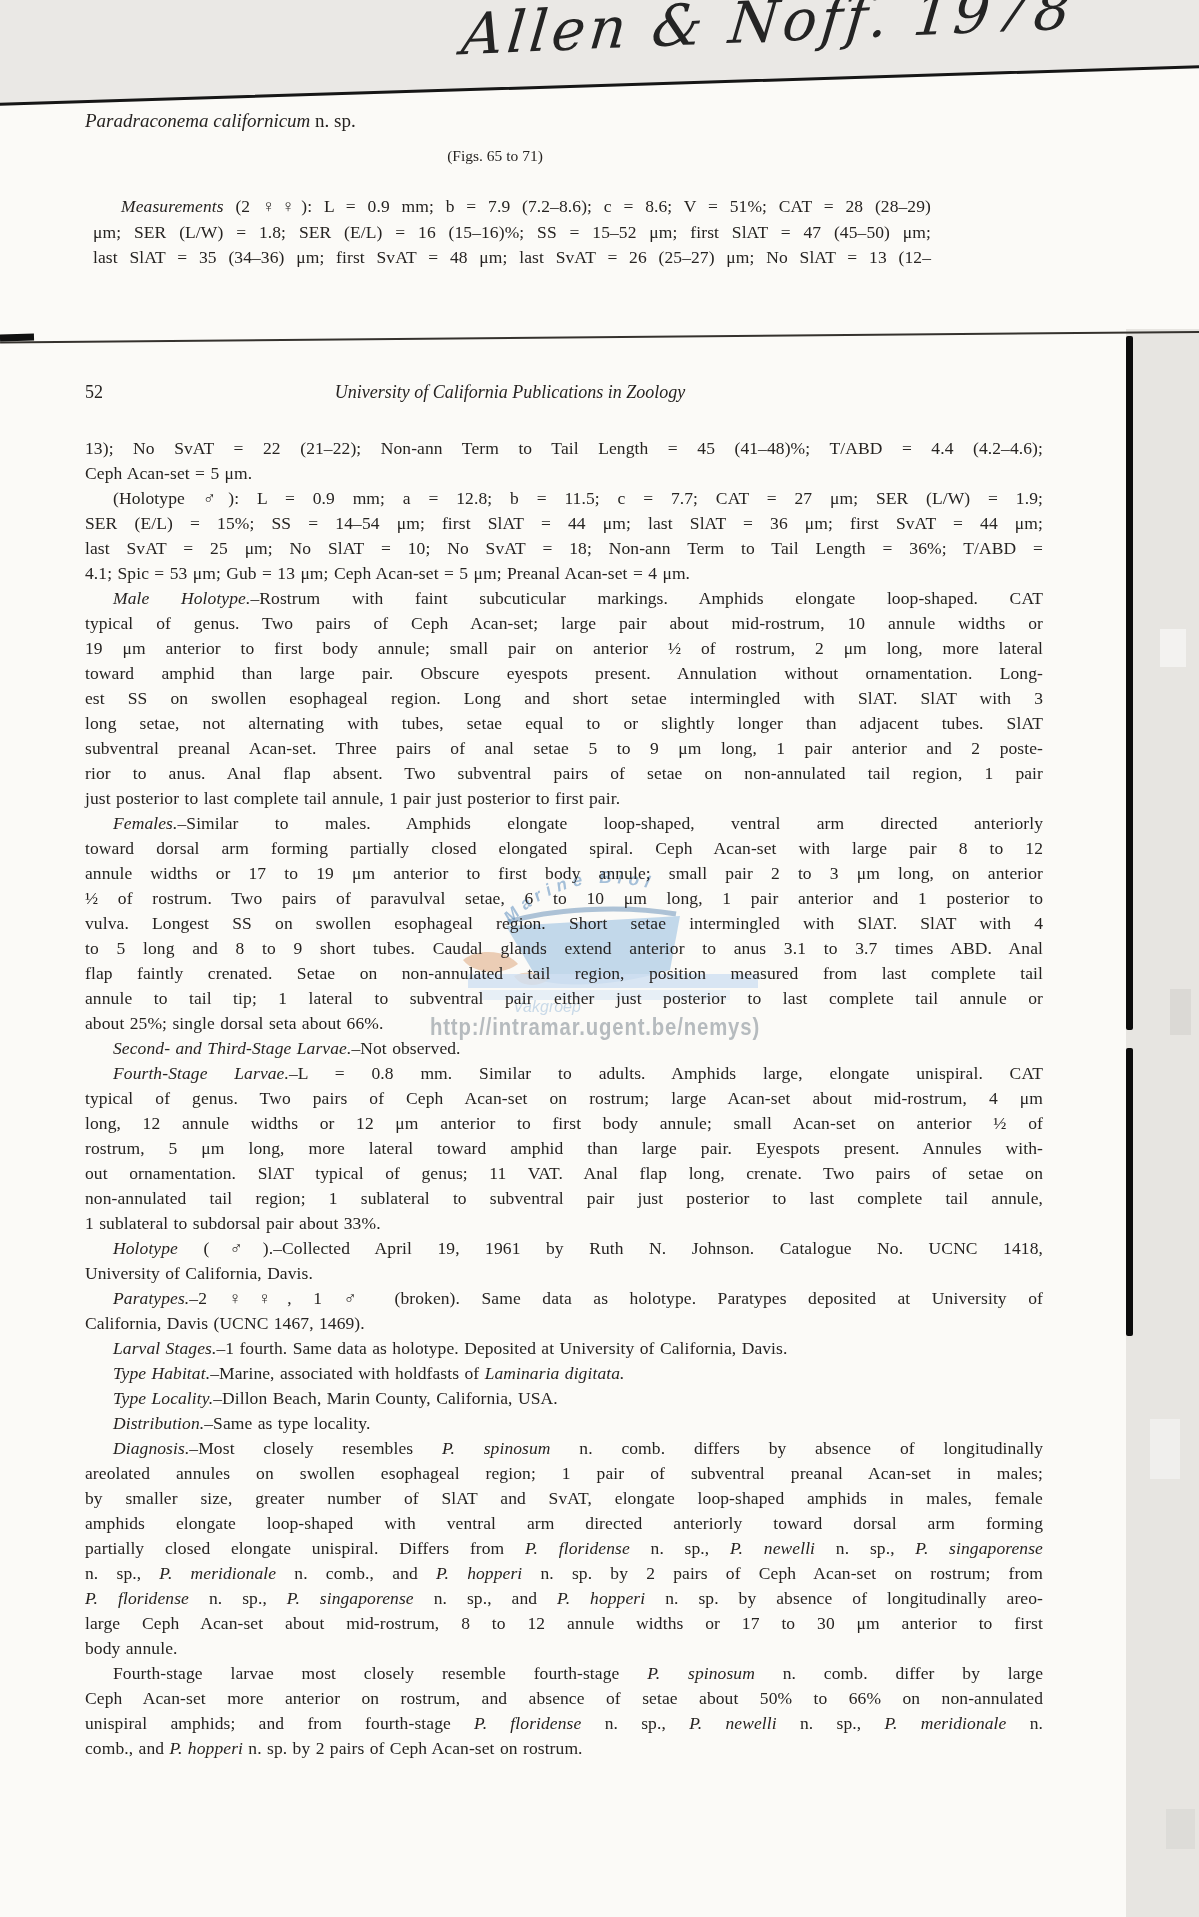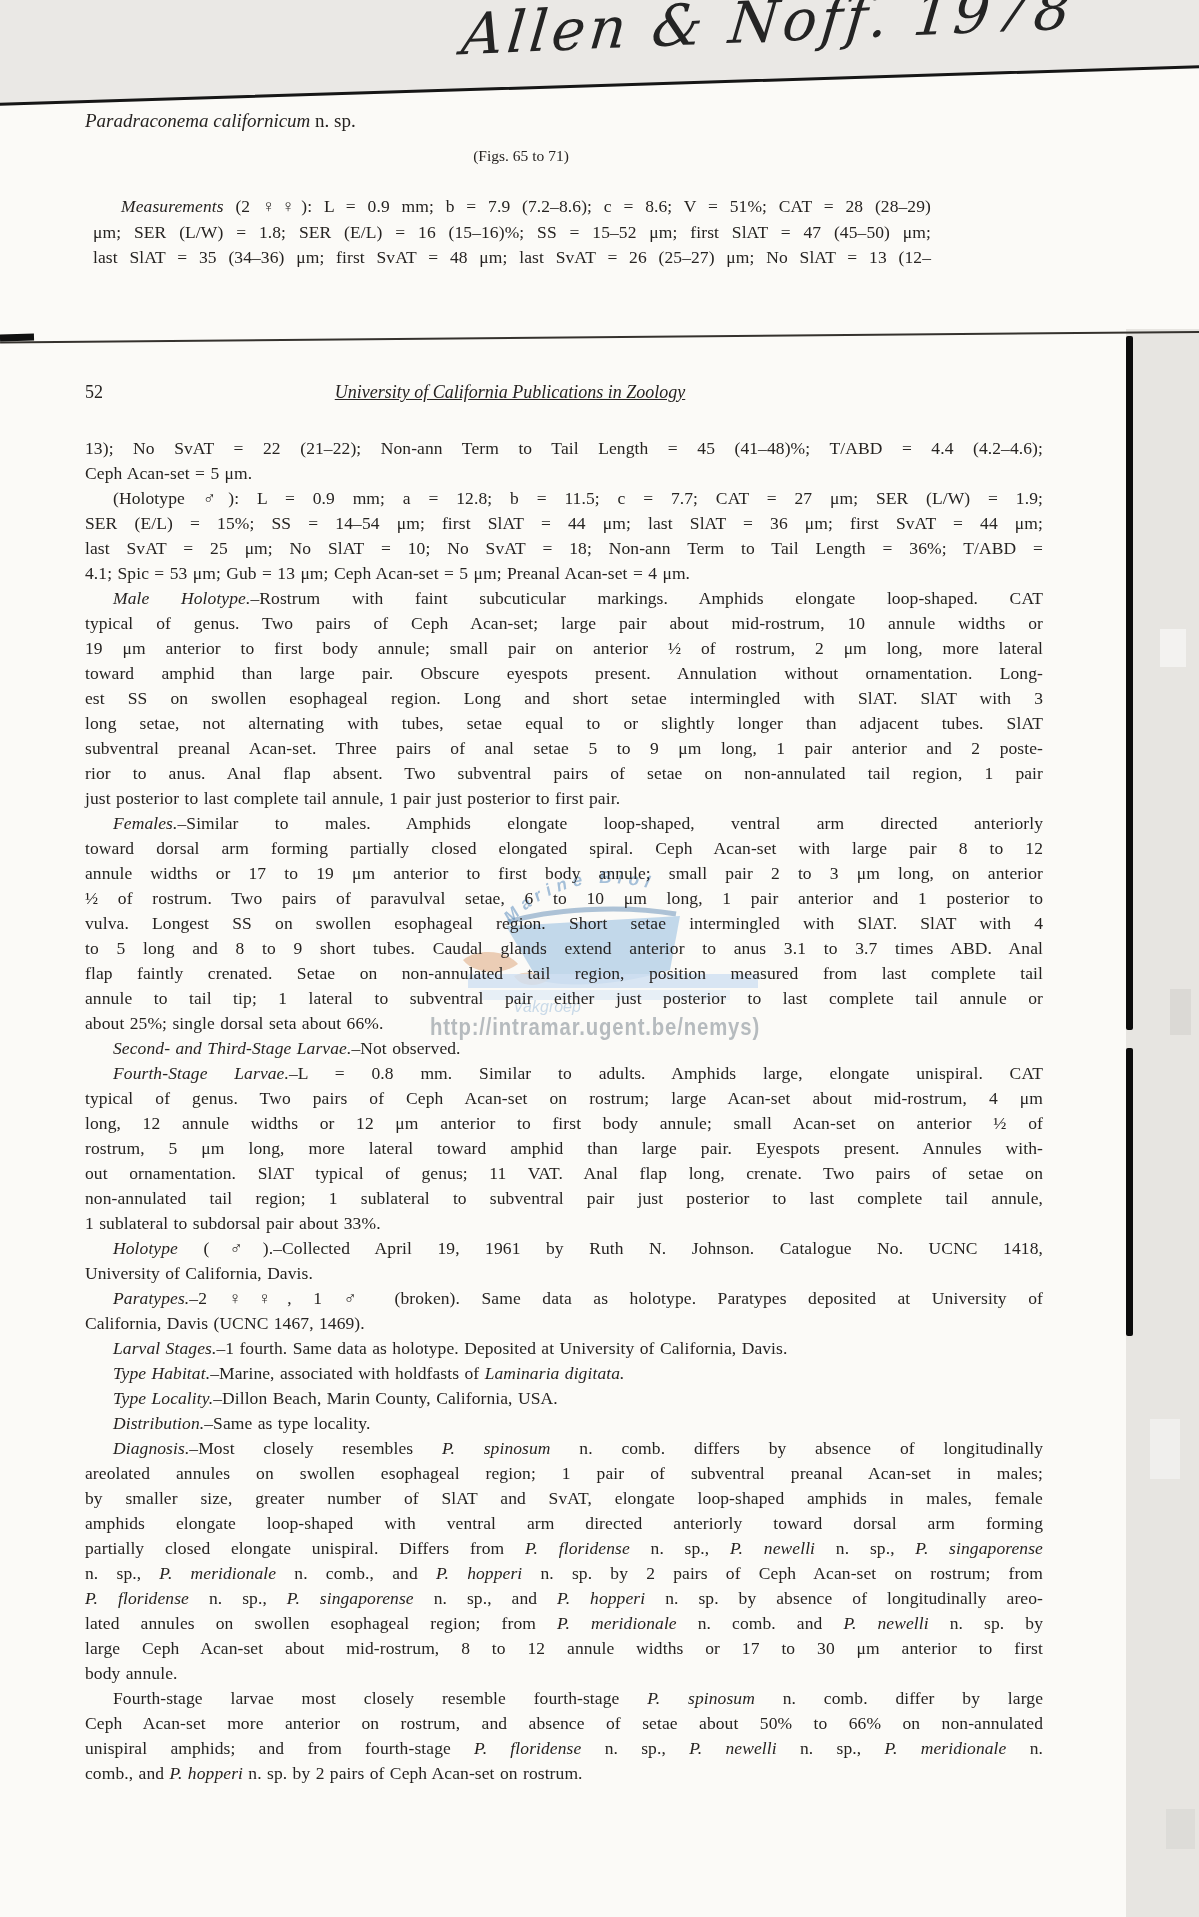--- a/index.html
+++ b/index.html
@@ -50,34 +50,34 @@
     transform:rotate(-2.4deg) skewX(-8deg);
     z-index:5;
   }
   
   .fragment-title{
     position:absolute;left:85px;top:108px;width:838px;
     text-align:left;font-size:19px;line-height:26px;z-index:6;
   }
   .fragment-title .sp-italic{font-style:italic;}
   .fragment-figs{
-    position:absolute;left:102px;top:147px;width:838px;
+    position:absolute;left:76px;top:147px;width:838px;
     text-align:center;font-size:15.5px;z-index:6;
   }
   .fragment-text{
     position:absolute;left:85px;top:194px;width:838px;
     font-size:17.5px;line-height:25.5px;z-index:6;margin-left:8px;
   }
   .running-head{
     position:absolute;left:85px;top:379px;width:850px;height:26px;
     font-size:18px;line-height:26px;z-index:6;
   }
   .running-head .folio{position:absolute;left:0;top:0;}
   .running-head .journal{
-    position:absolute;left:0;right:0;text-align:center;font-style:italic;text-decoration:underline;
+    position:absolute;left:0;right:0;text-align:center;font-style:italic;
   }
   .page-body{
     position:absolute;left:85px;top:436px;width:958px;
     font-size:17.5px;line-height:25px;z-index:6;
   }
   .line{
     text-align:justify;text-align-last:justify;
     letter-spacing:0.1px;word-spacing:0.05em;
   }
   .line.last{text-align-last:left;}
@@ -172,20 +172,19 @@
     <div class="line indent last"><i>Type Habitat.</i>–Marine, associated with holdfasts of <i>Laminaria digitata.</i></div>
     <div class="line indent last"><i>Type Locality.</i>–Dillon Beach, Marin County, California, USA.</div>
     <div class="line indent last"><i>Distribution.</i>–Same as type locality.</div>
     <div class="line indent"><i>Diagnosis.</i>–Most closely resembles <i>P. spinosum</i> n. comb. differs by absence of longitudinally</div>
     <div class="line">areolated annules on swollen esophageal region; 1 pair of subventral preanal Acan-set in males;</div>
     <div class="line">by smaller size, greater number of SlAT and SvAT, elongate loop-shaped amphids in males, female</div>
     <div class="line">amphids elongate loop-shaped with ventral arm directed anteriorly toward dorsal arm forming</div>
     <div class="line">partially closed elongate unispiral. Differs from <i>P. floridense</i> n. sp., <i>P. newelli</i> n. sp., <i>P. singaporense</i></div>
     <div class="line">n. sp., <i>P. meridionale</i> n. comb., and <i>P. hopperi</i> n. sp. by 2 pairs of Ceph Acan-set on rostrum; from</div>
     <div class="line"><i>P. floridense</i> n. sp., <i>P. singaporense</i> n. sp., and <i>P. hopperi</i> n. sp. by absence of longitudinally areo-</div>
-    <div class="line">lated annules on swollen esophageal region; from <i>P. meridionale</i> n. comb. and <i>P. newelli</i> n. sp. by</div>
     <div class="line">large Ceph Acan-set about mid-rostrum, 8 to 12 annule widths or 17 to 30 μm anterior to first</div>
     <div class="line last">body annule.</div>
     <div class="line indent">Fourth-stage larvae most closely resemble fourth-stage <i>P. spinosum</i> n. comb. differ by large</div>
     <div class="line">Ceph Acan-set more anterior on rostrum, and absence of setae about 50% to 66% on non-annulated</div>
     <div class="line">unispiral amphids; and from fourth-stage <i>P. floridense</i> n. sp., <i>P. newelli</i> n. sp., <i>P. meridionale</i> n.</div>
     <div class="line last">comb., and <i>P. hopperi</i> n. sp. by 2 pairs of Ceph Acan-set on rostrum.</div>
   </div>
 
 </body></html>

